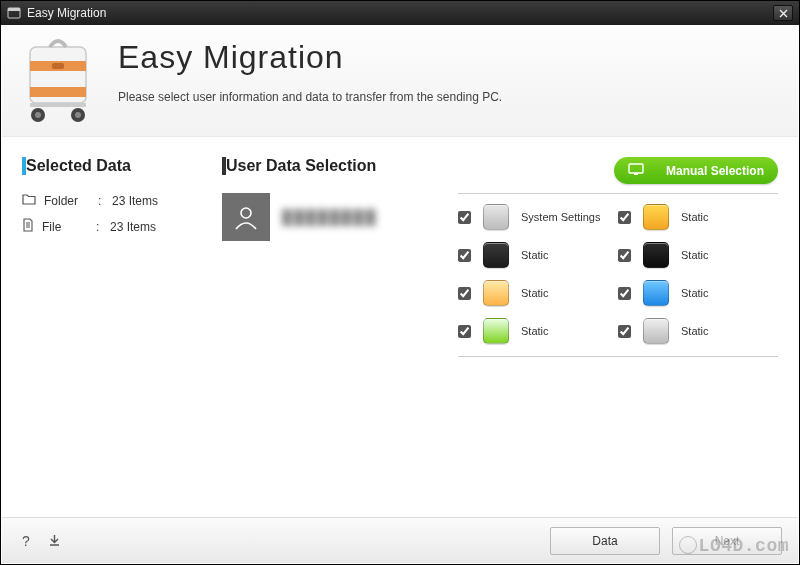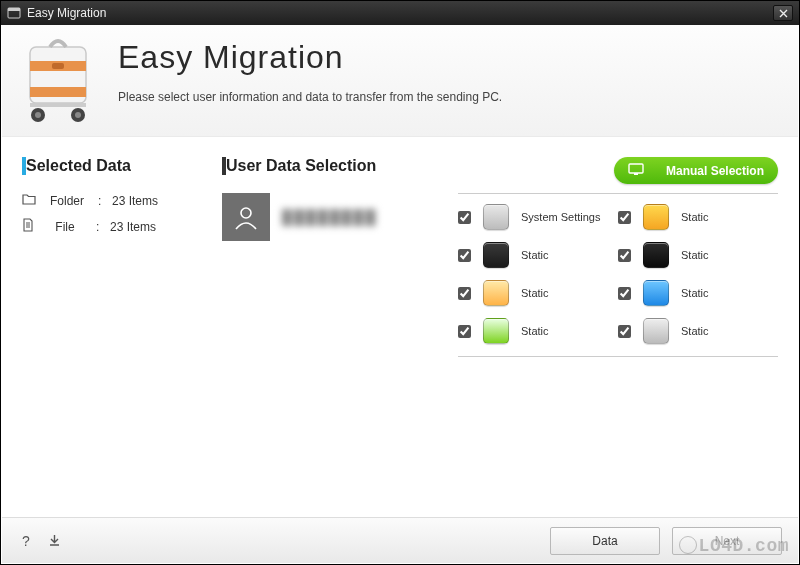--- a/index.html
+++ b/index.html
@@ -13,21 +13,21 @@
   .header { background: linear-gradient(#fdfdfd,#f2f2f2); height: 112px; border-bottom: 1px solid #eaeaea; padding: 8px 20px 0 20px; display:flex; }
   .suitcase { width: 78px; height: 92px; margin-right: 18px; margin-top:4px;}
   .header-text { flex:1; }
   .app-title { font-family: "Segoe UI Light","Segoe UI",Arial,sans-serif; font-weight:300; font-size: 32px; color:#2a2a2a; letter-spacing:1px; margin-top:6px;}
   .instruction { font-size: 12px; color:#444; margin-top: 14px; }
   .content { padding: 20px; display:flex; position:absolute; top:112px; left:0; right:0; bottom:46px;}
   .leftcol { width: 200px; }
   .section-title { font-size: 16px; font-weight:600; color:#222; border-left: 4px solid #29abe2; margin-bottom:18px; line-height:18px;}
   .section-title.dark { border-left-color:#333; }
   .stat-row { font-size:12px; color:#333; margin-bottom:10px; display:flex; align-items:center; gap:8px;}
-  .stat-row .meta-label { width:46px;text-align:center; }
+  .stat-row .meta-label { width:46px; }
   .stat-row .sep { width:6px; }
   .total-size { font-size: 26px; font-weight:600; color:#2aa8e0; margin-top:18px; letter-spacing:0.5px;}
   .rightcol { flex: 1; position:relative; }
   .user-box { display:flex; align-items:center; gap:12px; margin-top:14px;}
   .avatar { width:48px; height:48px; background:#6f6f6f; display:flex; align-items:center; justify-content:center; }
   .username { filter: blur(3.5px); font-size:14px; color:#888; letter-spacing:2px;}
   .manual-btn { position:absolute; right:0; top:0; background:linear-gradient(#7ed321,#4fb90b); color:#fff; font-size:12px; font-weight:600; padding:6px 14px; border-radius:14px; display:flex; align-items:center; gap:22px; cursor:pointer; box-shadow:0 1px 2px rgba(0,0,0,0.2);}
   .data-grid { position:absolute; right:0; top:36px; width:320px; }
   .data-grid hr { border:none; border-top:1px solid #ccc; margin:0 0 10px 0;}
   .data-grid .pair-row { display:flex; margin-bottom:12px;}

